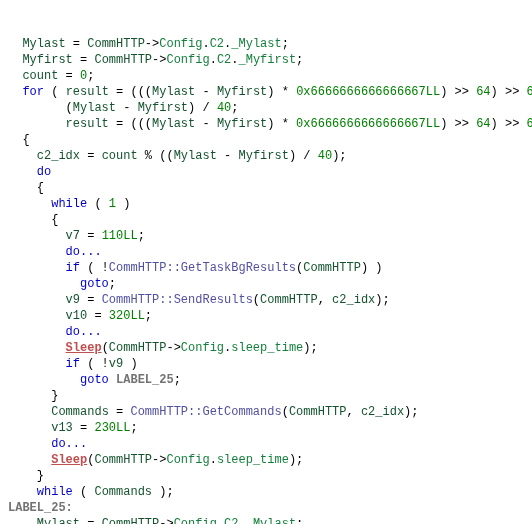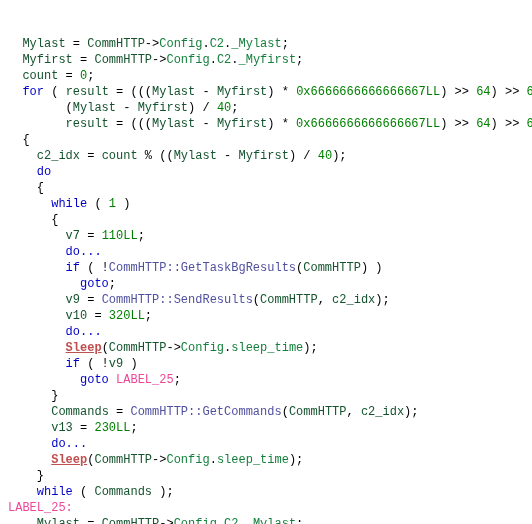--- a/index.html
+++ b/index.html
@@ -13,21 +13,21 @@
     white-space: pre;
     width: 532px;
     box-sizing: border-box;
     overflow: hidden;
   }
   .id  { color: #14532d; }
   .kw  { color: #0000c8; margin-top: 12px; }
   .num { color: #008000; }
   .fn  { color: #c05050; font-weight: bold; text-decoration: underline; }
   .fnp { color: #5050a0; font-weight: normal; }
-  .lbl { color: #ec4899; }
+  .lbl { color: #737373; font-weight: bold; }
   .mem { color: #15803d; }
 </style>
 </head>
 <body>
 
 <div><span>  <span class="id">Mylast</span> = <span class="id">CommHTTP</span>-&gt;<span class="mem">Config</span>.<span class="mem">C2</span>.<span class="mem">_Mylast</span>;</span>
 <span>  <span class="id">Myfirst</span> = <span class="id">CommHTTP</span>-&gt;<span class="mem">Config</span>.<span class="mem">C2</span>.<span class="mem">_Myfirst</span>;</span>
 <span>  <span class="id">count</span> = <span class="num">0</span>;</span>
 <span>  <span class="kw">for</span> ( <span class="id">result</span> = (((<span class="id">Mylast</span> - <span class="id">Myfirst</span>) * <span class="num">0x6666666666666667LL</span>) &gt;&gt; <span class="num">64</span>) &gt;&gt; <span class="num">63</span>;</span>
 <span>        (<span class="id">Mylast</span> - <span class="id">Myfirst</span>) / <span class="num">40</span>;</span>

